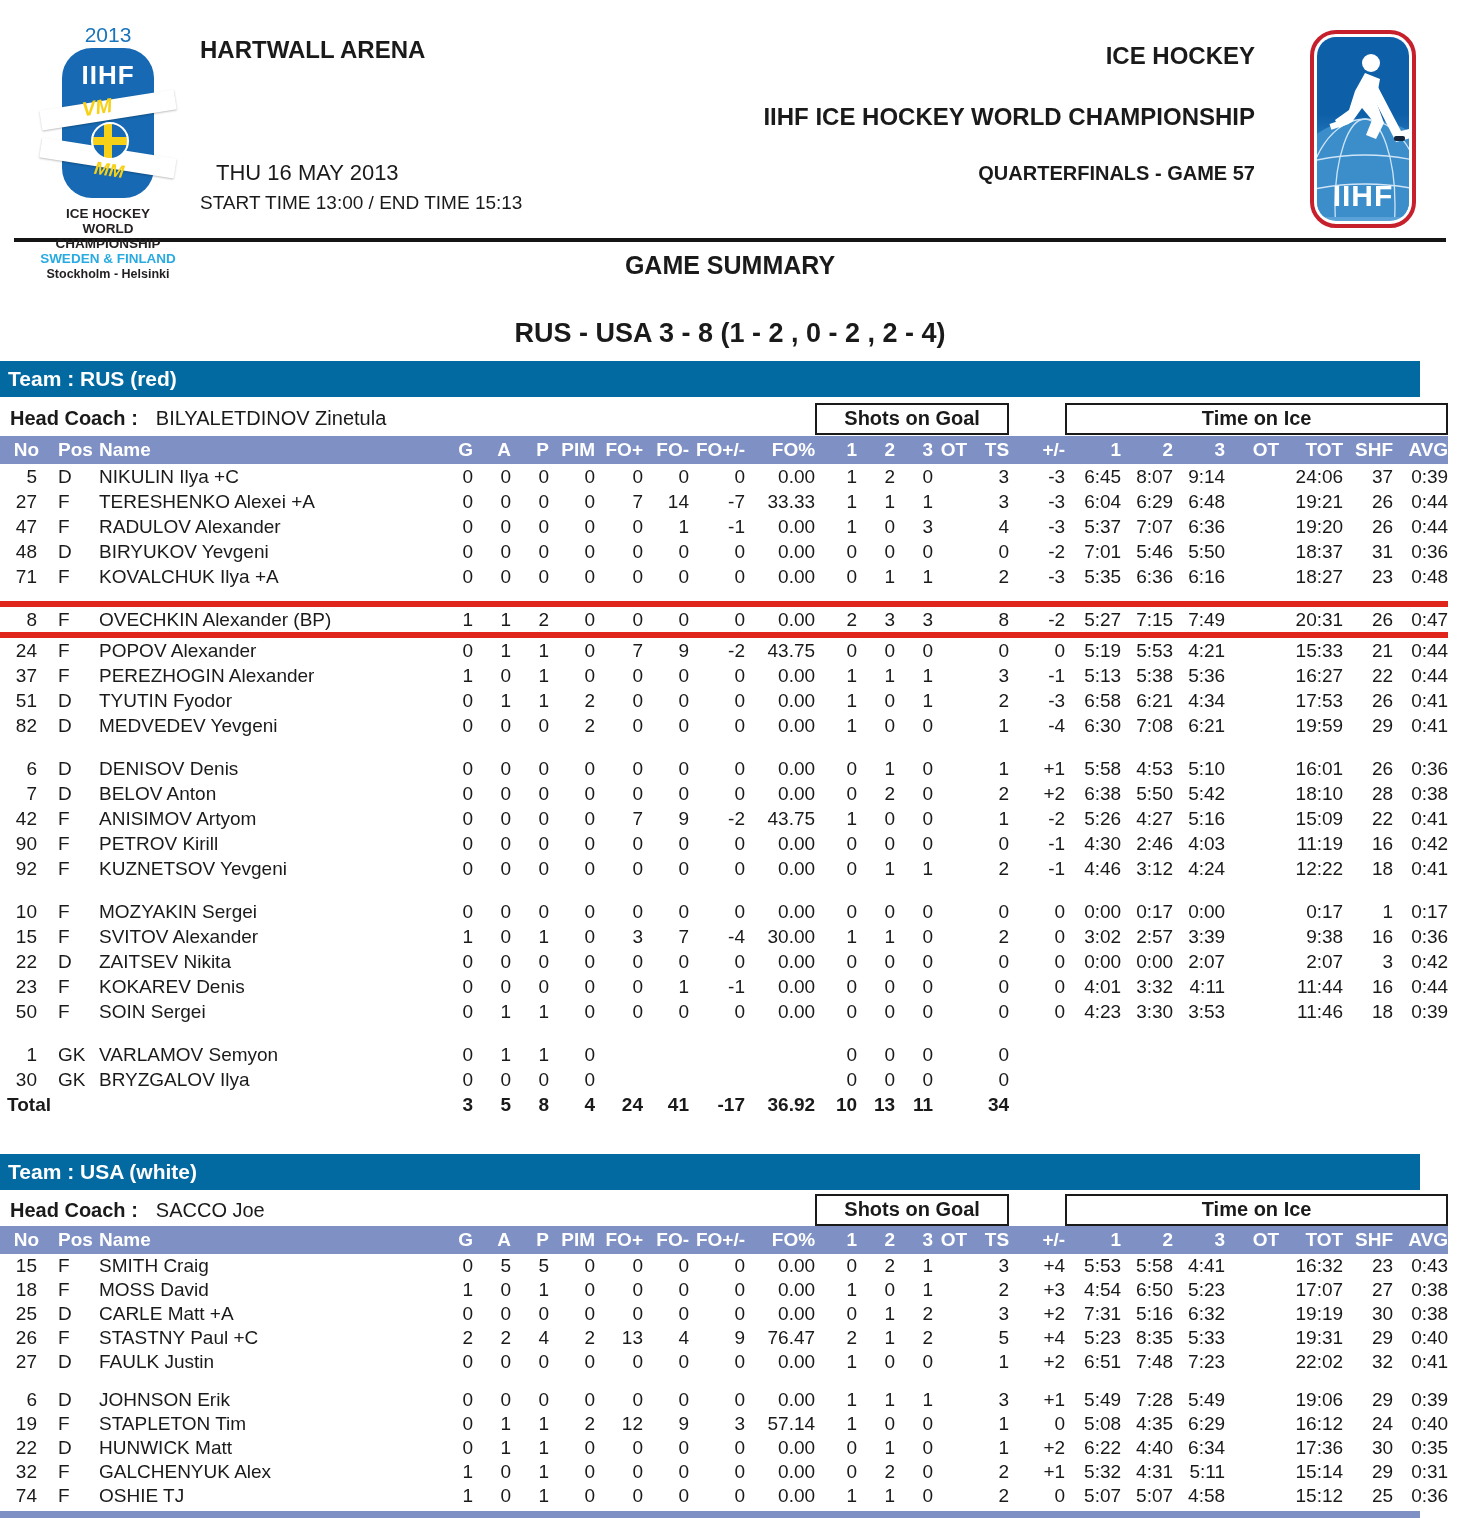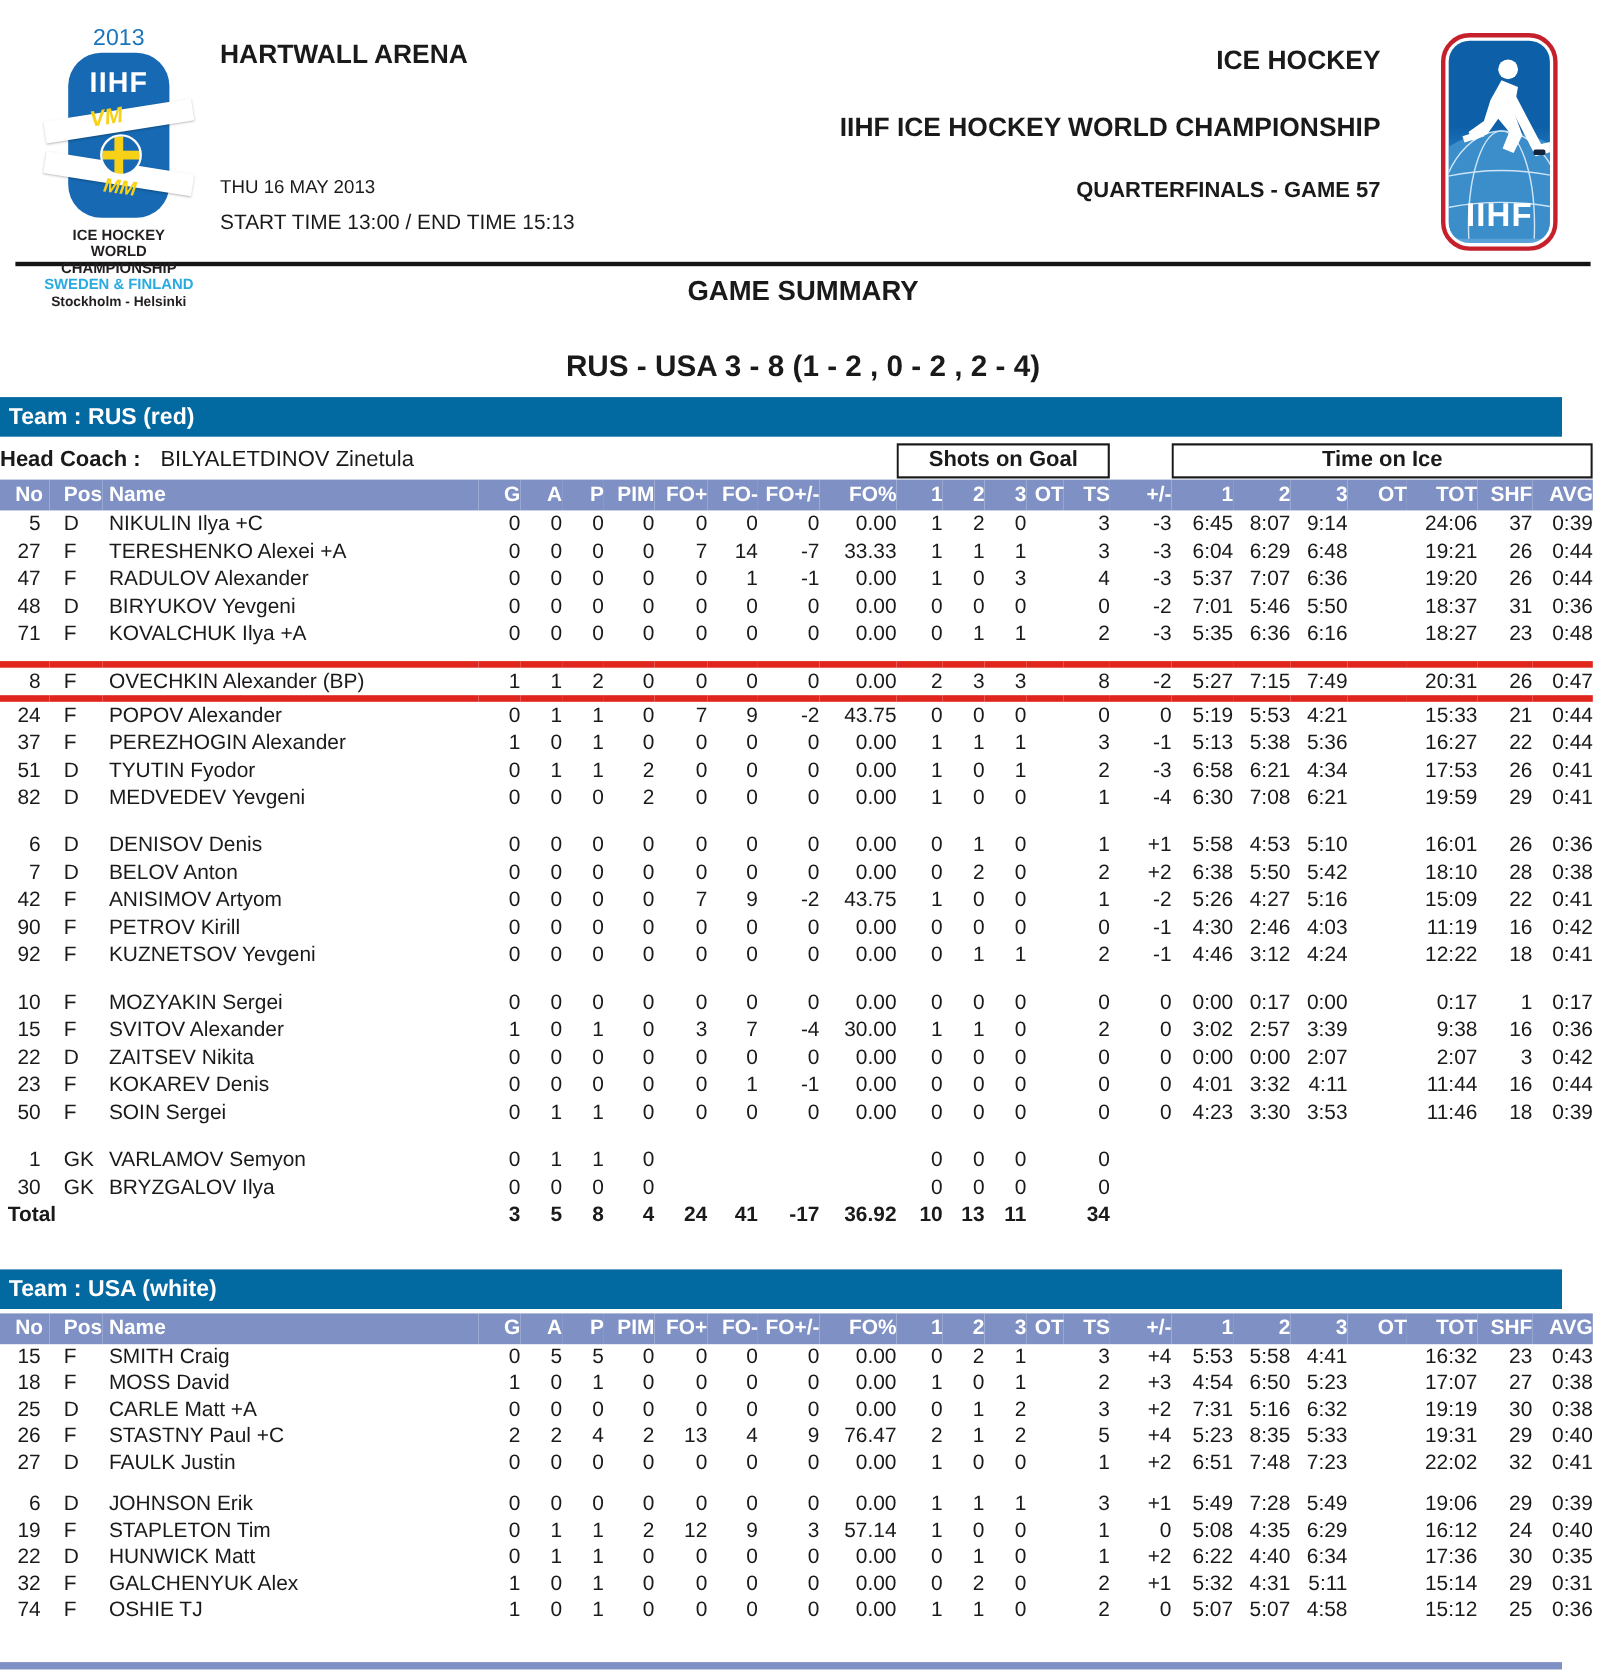--- a/index.html
+++ b/index.html
@@ -2,21 +2,21 @@
 <html><head>
 <meta charset="utf-8">
 <style>
   html,body{margin:0;padding:0;background:#fff;}
   .page{position:relative;width:1460px;height:1518px;background:#fff;overflow:hidden;
         font-family:"Liberation Sans","DejaVu Sans",sans-serif;color:#1a1a1a;}
 
   
   .hdr{position:relative;height:238px;}
   .arena{position:absolute;left:200px;top:36px;font-size:24px;font-weight:bold;}
-  .date{position:absolute;left:200px;top:160px;font-size:17px;}
+  .date{position:absolute;left:216px;top:160px;font-size:22px;}
   .times{position:absolute;left:200px;top:192px;font-size:19px;}
   .sport{position:absolute;right:205px;top:42px;font-size:24px;font-weight:bold;}
   .champ{position:absolute;right:205px;top:103px;font-size:24px;font-weight:bold;}
   .round{position:absolute;right:205px;top:162px;font-size:20px;font-weight:bold;}
 
   
   .wc-logo{position:absolute;left:24px;top:24px;width:168px;text-align:center;}
   .wc-year{color:#1b75bb;font-weight:normal;font-size:21px;line-height:22px;}
   .wc-badge{position:relative;width:92px;height:150px;margin:2px auto 8px;background:#1669b2;border-radius:30px;}
   .wc-ribbon{position:absolute;left:-22px;width:136px;height:20px;background:#fff;box-shadow:0 1px 2px rgba(0,0,0,.25);}
@@ -57,21 +57,21 @@
   .team-usa .stats td{height:24px;line-height:24px;}
   .ar{text-align:right;padding-right:10px;}
   .al{text-align:left;}
   .stats td.c0{padding-right:8px;}
   .stats .c1{padding-left:13px;}
   .stats .c2{padding-left:6px;}
   .cols th{background:#7e90c4;color:#fff;font-weight:bold;height:28px;line-height:28px;overflow:visible;}
   .cols th.c0{text-align:center;padding-left:8px;}
   .coach-row td{height:34px;line-height:34px;}
   .team-usa .coach-row td{height:30px;line-height:30px;}
-  .coach-label{font-weight:bold;font-size:20px;padding-left:0;}
+  .coach-label{font-weight:bold;font-size:20px;padding-left:10px;}
   .coach-name{font-size:20px;margin-left:18px;}
   .hdr-box{border:2px solid #1a1a1a;height:28px;line-height:26px;text-align:center;font-weight:bold;
            font-size:20px;background:#fff;box-sizing:content-box;}
   tr.spacer td{height:18px;line-height:18px;}
   tr.spacer.sp-s td{height:12px;line-height:12px;}
   .team-usa tr.spacer td{height:14px;line-height:14px;}
   tr.hl td{border-top:6px solid #e0251d;border-bottom:6px solid #e0251d;}
   tr.total-row td{font-weight:bold;height:26px;line-height:26px;}
   td.tlabel{text-align:left;padding-left:7px;}
 
@@ -838,20 +838,30 @@
           <col style="width: 56px;">
           <col style="width: 56px;">
           <col style="width: 52px;">
           <col style="width: 52px;">
           <col style="width: 54px;">
           <col style="width: 64px;">
           <col style="width: 50px;">
           <col style="width: 55px;">
         </colgroup>
         <tbody>
+          <tr class="coach-row">
+            <td colspan="11"><span class="coach-label">Head Coach :</span><span class="coach-name">SACCO Joe</span></td>
+            <td colspan="5">
+              <div class="hdr-box">Shots on Goal</div>
+            </td>
+            <td></td>
+            <td colspan="7">
+              <div class="hdr-box">Time on Ice</div>
+            </td>
+          </tr>
           <tr class="cols">
             <th class="c0 ar">No</th>
             <th class="c1 al">Pos</th>
             <th class="c2 al">Name</th>
             <th class="c3 ar">G</th>
             <th class="c4 ar">A</th>
             <th class="c5 ar">P</th>
             <th class="c6 ar">PIM</th>
             <th class="c7 ar">FO+</th>
             <th class="c8 ar">FO-</th>

